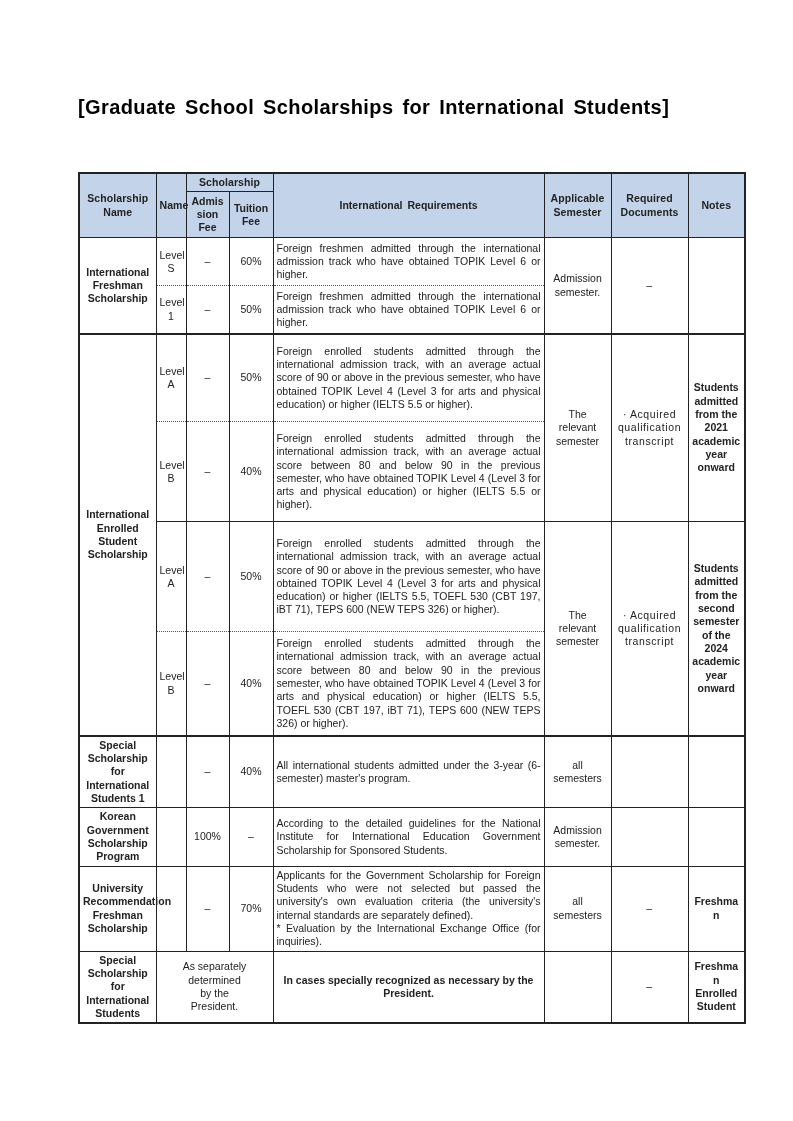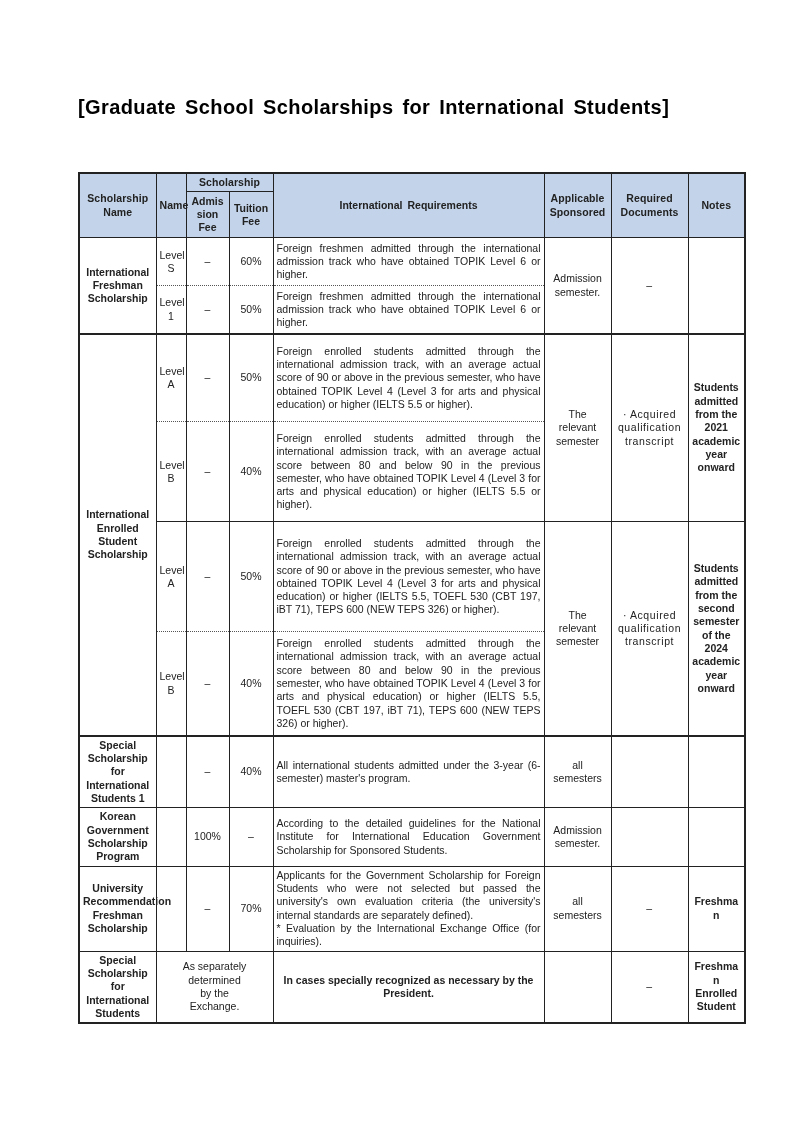--- a/index.html
+++ b/index.html
@@ -159,21 +159,21 @@
     </colgroup>
 
     <thead>
       <tr>
         <th class="hdr nowrap-line" rowspan="2">Scholarship
 Name</th>
         <th class="hdr" rowspan="2">Name</th>
         <th class="hdr" colspan="2" style="height:18px">Scholarship</th>
         <th class="hdr-qual" rowspan="2">International Requirements</th>
         <th class="hdr nowrap-line" rowspan="2">Applicable
-Sponsored</th>
+Semester</th>
         <th class="hdr nowrap-line" rowspan="2">Required
 Documents</th>
         <th class="hdr" rowspan="2">Notes</th>
       </tr>
       <tr>
         <th class="hdr-sub nowrap-line" style="height:46px">Admis
 sion
 Fee</th>
         <th class="hdr-sub nowrap-line">Tuition
 Fee</th>
@@ -318,21 +318,21 @@
       </tr>
 
       <tr class="sect-top">
         <td class="name-cell nowrap-line">Special
 Scholarship for
 International
 Students</td>
         <td class="type-cell nowrap-line" colspan="3">As separately
 determined
 by the
-Exchange.</td>
+President.</td>
         <td class="qual-cell center" style="height:62px">In cases specially recognized as necessary by the President.</td>
         <td class="sem-cell nowrap-line"></td>
         <td class="docs-cell nowrap-line">–</td>
         <td class="notes-cell nowrap-line">Freshma
 n
 Enrolled
 Student</td>
       </tr>
 
     </tbody>

